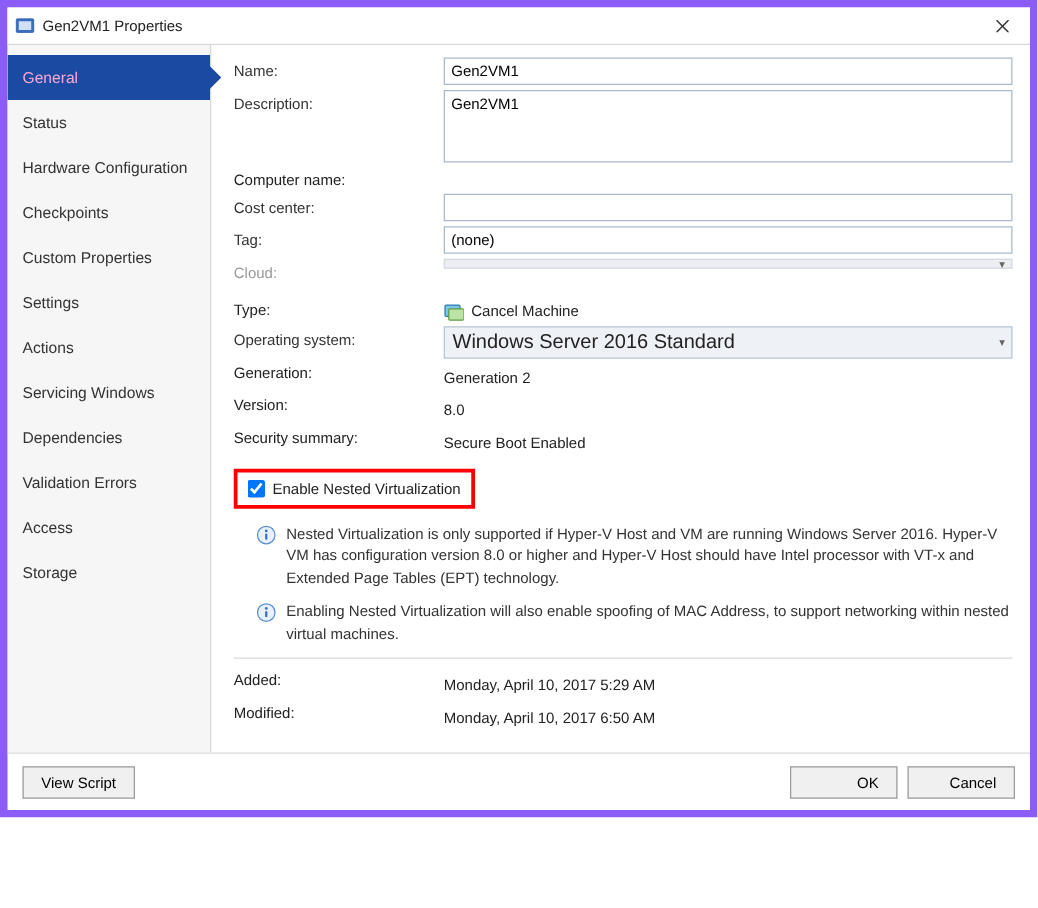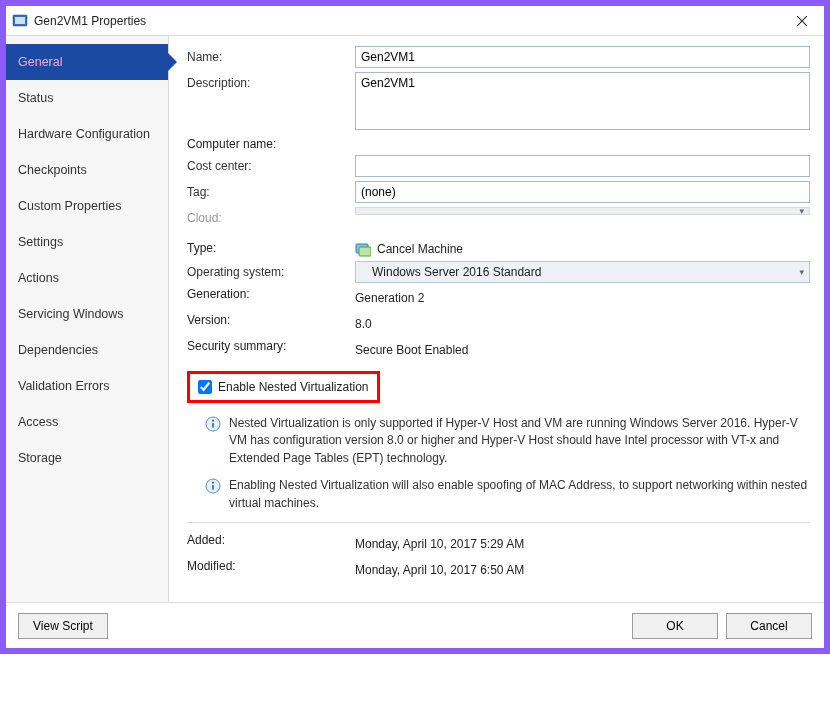--- a/index.html
+++ b/index.html
@@ -99,23 +99,23 @@
     background: #fff;
   }
   textarea.text-input {
     height: 58px;
     resize: none;
   }
   .select {
     width: 100%;
     border: 1px solid #b8c6d8;
     background: #eef1f5;
-    padding: 3px 20px 3px 16px;
+    padding: 3px 20px 3px 6px;
     font-family: inherit;
-    font-size: 12px;
+    font-size: 16px;
     appearance: none;
     position: relative;
   }
   .select-wrap { position: relative; width: 100%; }
   .select-wrap .chev {
     position: absolute; right: 6px; top: 50%;
     transform: translateY(-50%);
     pointer-events: none;
     color: #666;
     font-size: 9px;
@@ -175,20 +175,21 @@
   }
   .footer .spacer { flex:1; }
   .btn {
     min-width: 86px;
     padding: 5px 14px;
     border: 1px solid #9a9a9a;
     background: #f0f0f0;
     font-family: inherit;
     font-size: 12px;
     cursor: pointer;
+    text-align: right;
   }
 </style>
 </head>
 <body>
 
 <div class="window">
 
   <div class="titlebar">
     <span class="icon">
       <svg viewBox="0 0 16 16" width="16" height="16">

